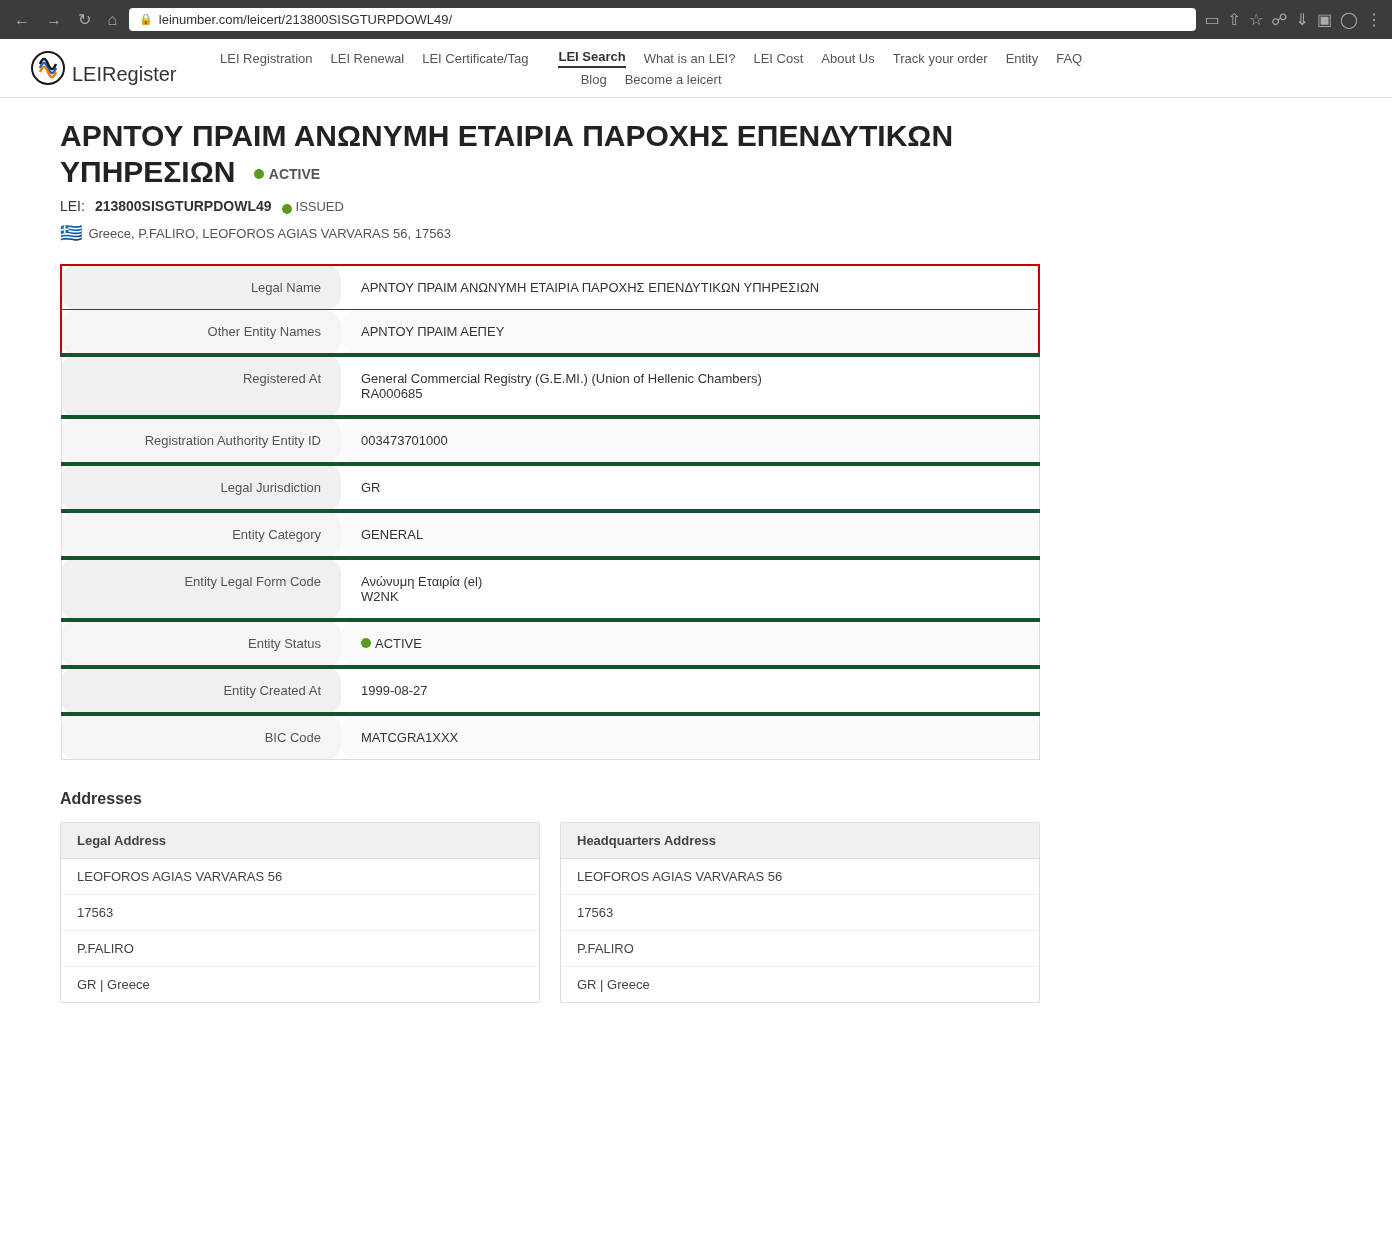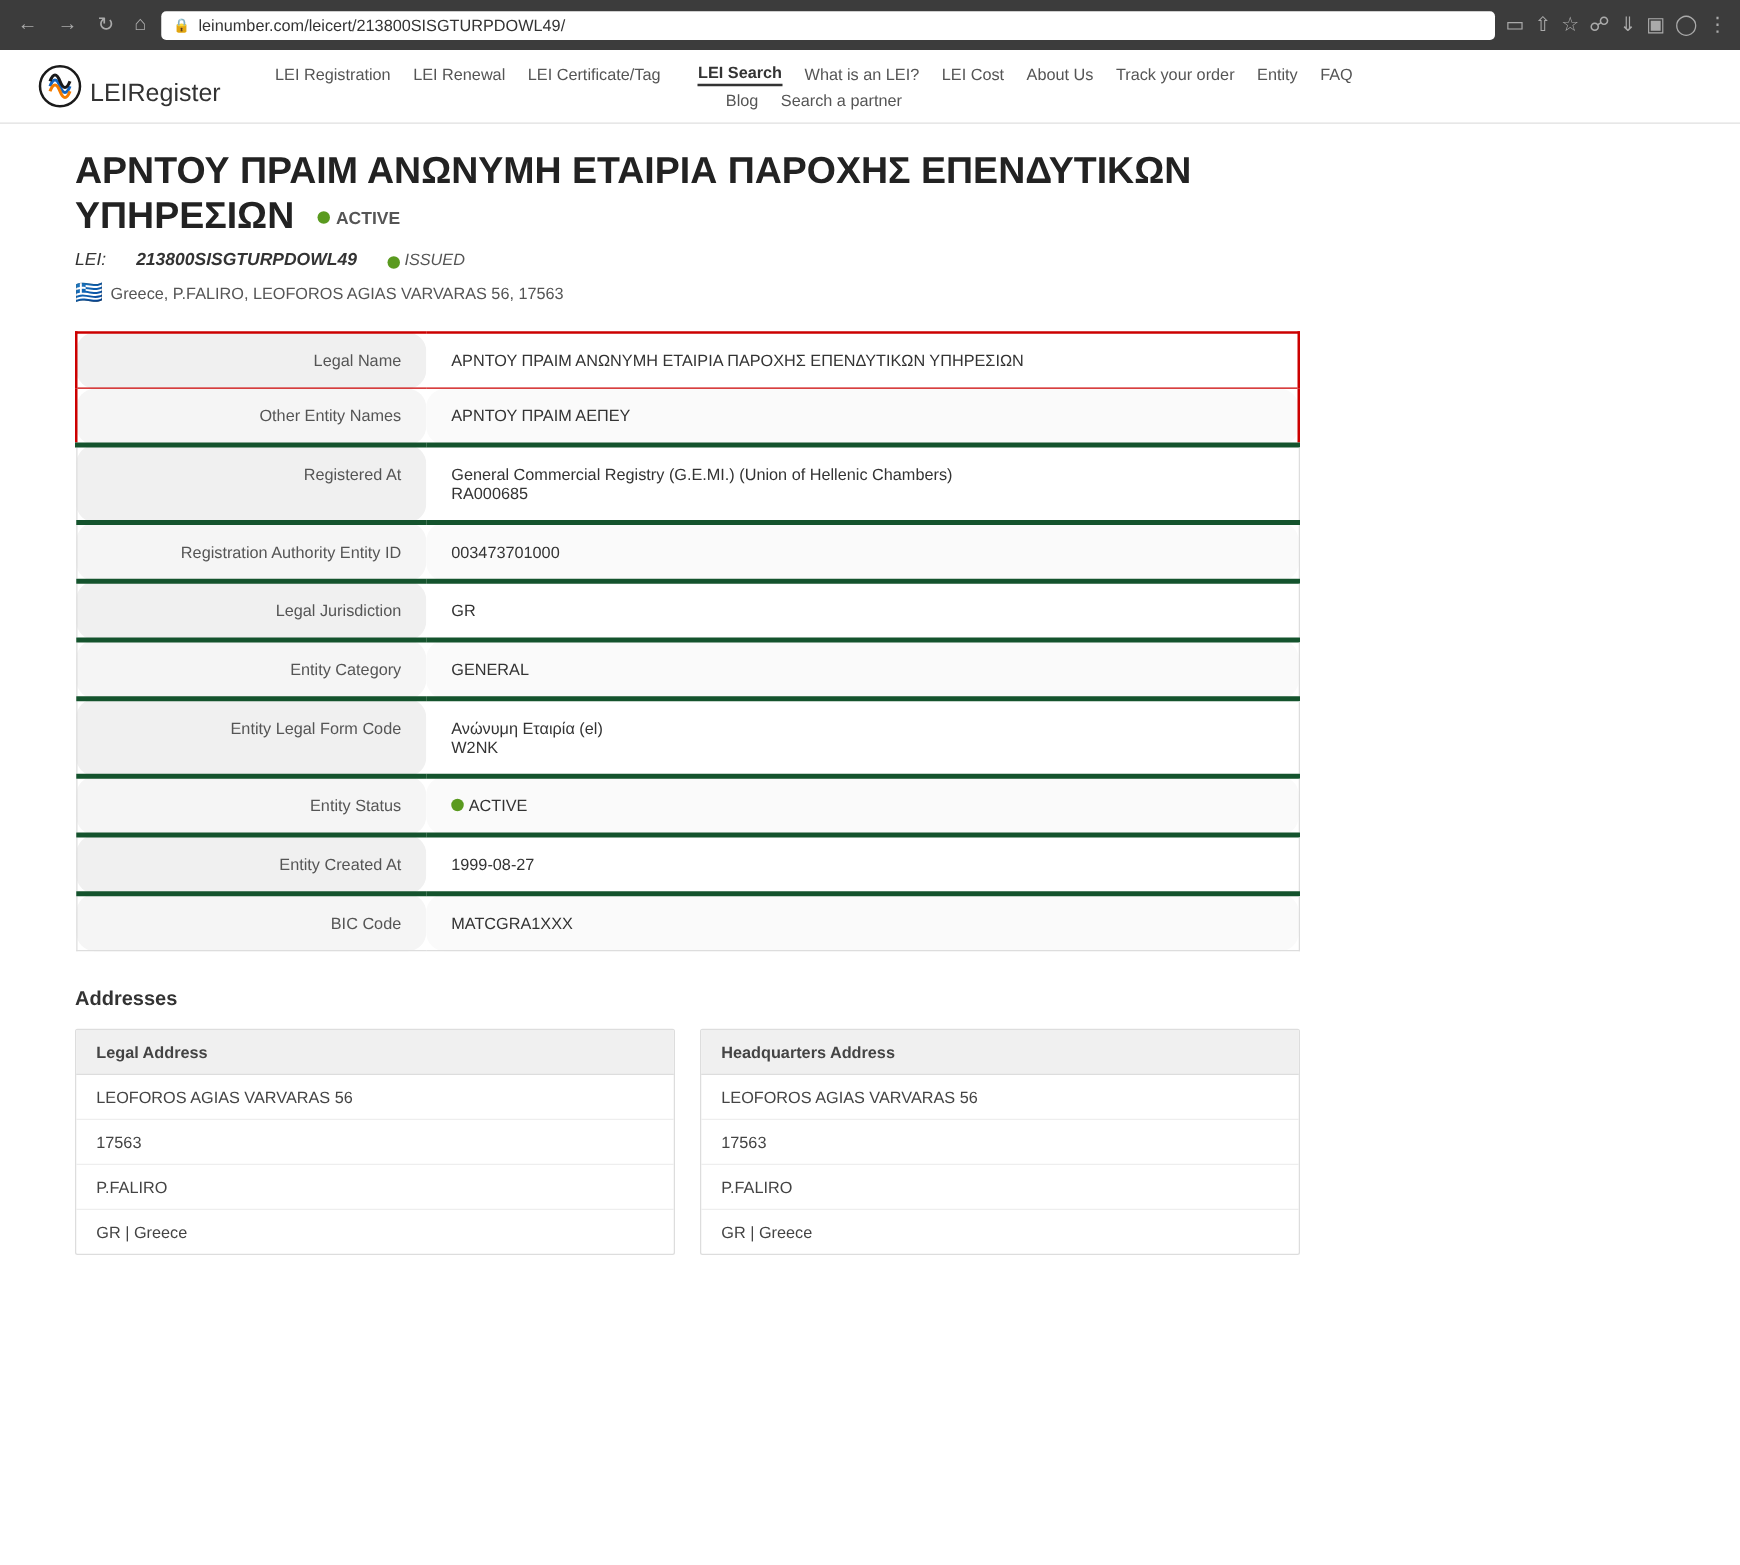--- a/index.html
+++ b/index.html
@@ -115,25 +115,24 @@
       width: 10px;
       height: 10px;
       border-radius: 50%;
       display: inline-block;
     }
     .dot.green { background: #5a9a1f; }
 
     .lei-row {
       display: flex;
       align-items: center;
-      gap: 24px;
+      gap: 10px;
       margin-bottom: 8px;
       font-size: 14px;
       color: #333;
-      font-style: italic;
     }
     .issued-badge {
       display: inline-flex;
       align-items: flex-end;
       gap: 4px;
       color: #555;
       font-size: 13px;
     }
 
     .address-row {
@@ -257,21 +256,21 @@
       <a class="nav-item active">LEI Search</a>
       <a class="nav-item">What is an LEI?</a>
       <a class="nav-item">LEI Cost</a>
       <a class="nav-item">About Us</a>
       <a class="nav-item">Track your order</a>
       <a class="nav-item">Entity</a>
       <a class="nav-item">FAQ</a>
     </div>
     <div class="nav-row">
       <a class="nav-item">Blog</a>
-      <a class="nav-item">Search a partner</a>
+      <a class="nav-item">Become a leicert</a>
     </div>
   </div>
 </div>
 
 <div class="main-content">
 
   <h1 class="company-title">
     <span>ΑΡΝΤΟΥ ΠΡΑΙΜ ΑΝΩΝΥΜΗ ΕΤΑΙΡΙΑ ΠΑΡΟΧΗΣ ΕΠΕΝΔΥΤΙΚΩΝ ΥΠΗΡΕΣΙΩΝ</span>
     <span class="status-badge">
       <span class="dot green"></span>

